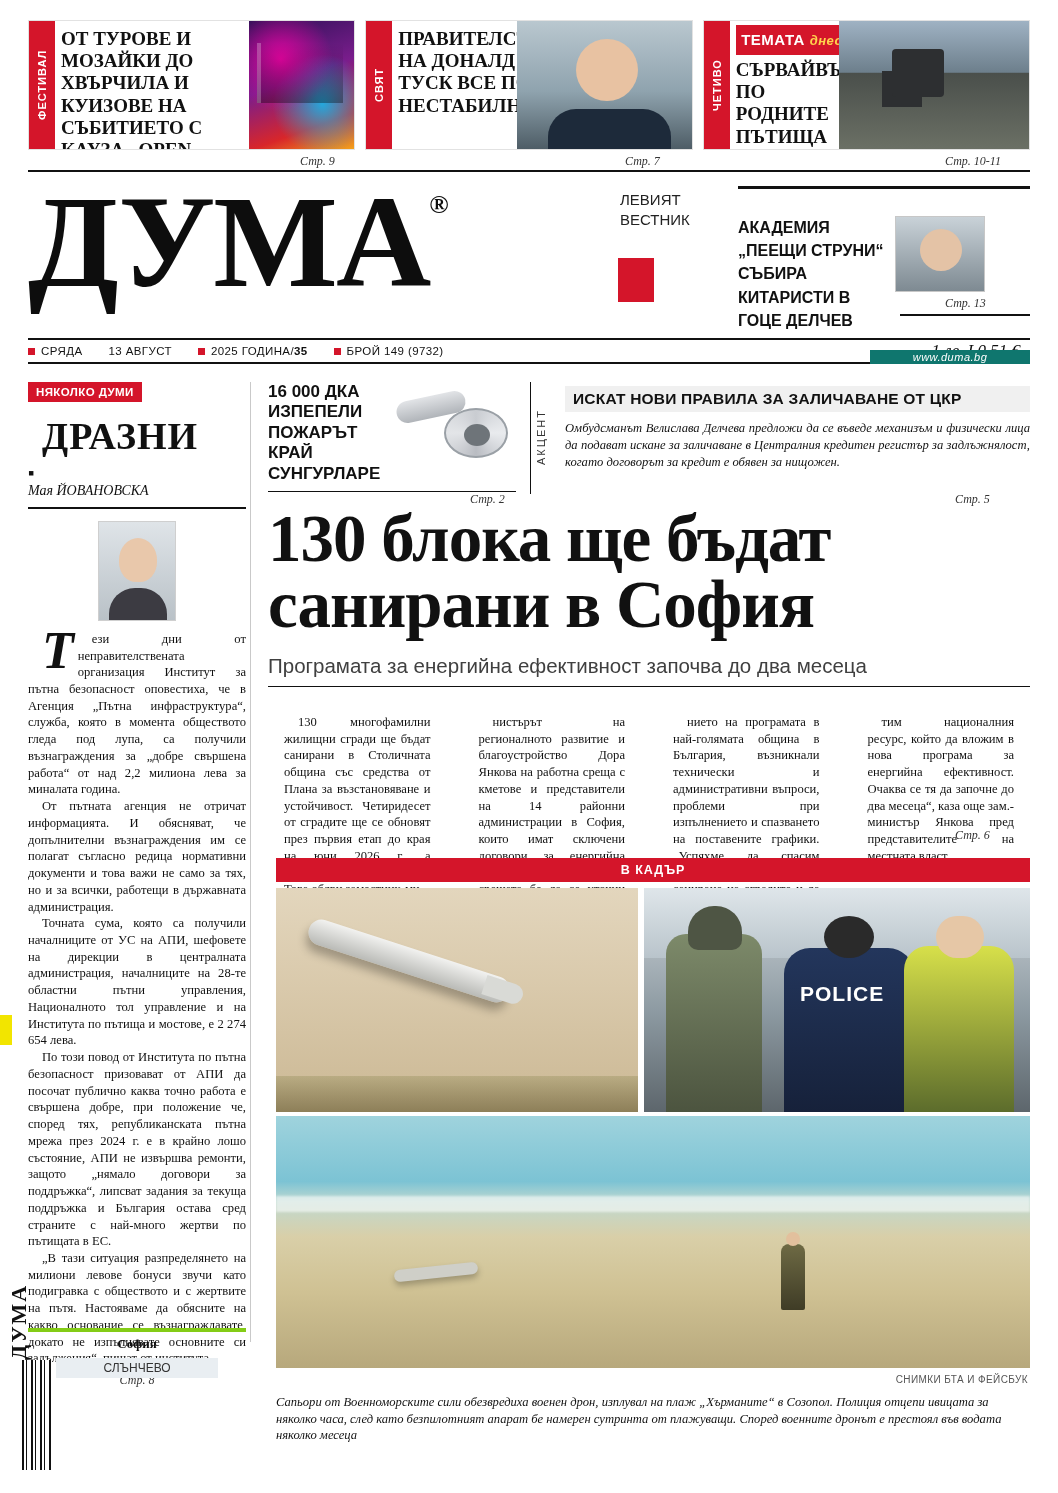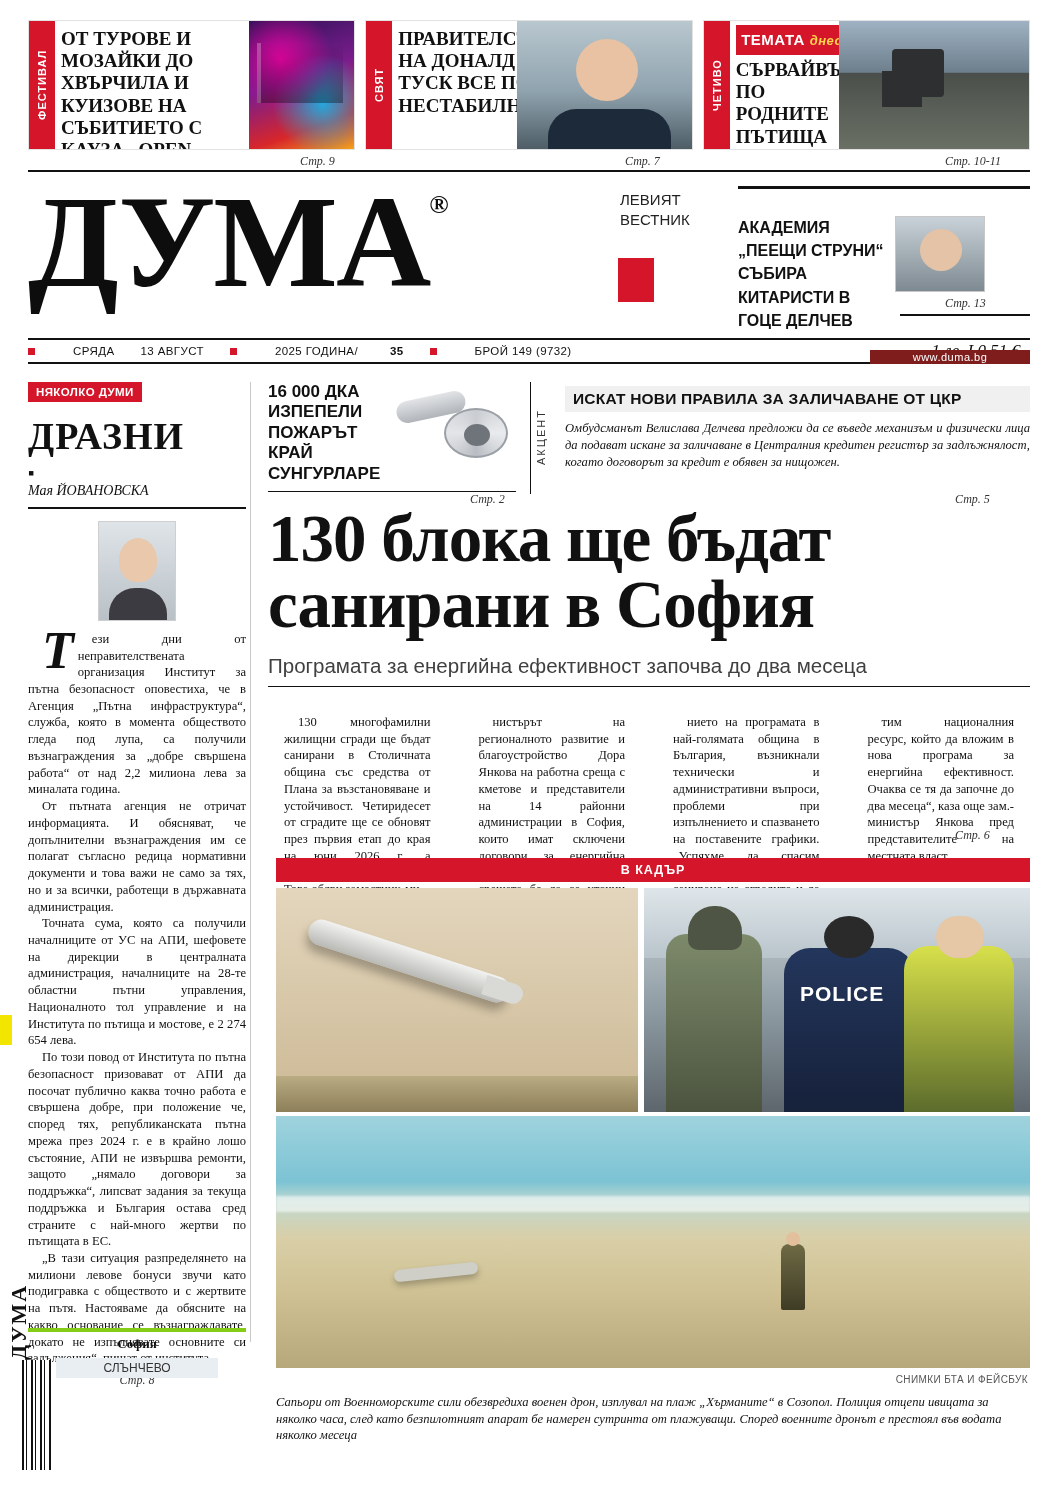--- a/index.html
+++ b/index.html
@@ -114,40 +114,41 @@
   .mast-right-rule { position:absolute; left:900px; top:314px; width:130px; height:2px; background:#111; }
 
   
   .dateline {
     position:absolute; left:28px; top:338px; width:1002px; height:26px;
     border-top:2px solid #111; border-bottom:2px solid #111;
     display:flex; align-items:center;
     font-family:"Liberation Sans",sans-serif; font-size:11.5px; color:#111;
   }
   .dateline .sq { width:7px; height:7px; background:#d4152a; display:inline-block; margin-right:6px; }
-  .dateline .it { margin-right:26px; display:flex; align-items:center; letter-spacing:.4px;gap:32px; }
+  .dateline .it { margin-right:26px; display:flex; align-items:center; letter-spacing:.4px; }
   .dateline .price {
     margin-left:auto; font-family:"Liberation Serif",serif; font-style:italic;
     font-size:17px; margin-right:10px;
   }
   .site {
-    position:absolute; right:28px; top:350px; width:160px; height:14px; background:#7f1d1d; color:#fff;
+    position:absolute; right:28px; top:350px; width:160px; height:14px; background:#0f766e; color:#fff;
     font-family:"Liberation Sans",sans-serif; font-size:11px; text-align:center; line-height:14px;
     letter-spacing:.5px;
+    font-style:italic;
   }
 
   
   .col-left { position:absolute; left:28px; top:382px; width:218px; }
   .kicker {
     background:#d4152a; color:#fff; font-family:"Liberation Sans",sans-serif;
     font-weight:bold; font-size:11.5px; padding:4px 8px; display:inline-block; letter-spacing:.4px;
   }
   .drazni {
     font-family:"Liberation Serif",serif; font-weight:bold; font-size:38px;
-    margin-top:12px; letter-spacing:1px;
+    margin-top:12px; letter-spacing:1px;margin-left:14px;
   }
   .author-dot { font-size:18px; line-height:.6; margin-top:10px; }
   .author {
     font-family:"Liberation Serif",serif; font-style:italic; font-size:14px; margin-top:4px;
   }
   .col-left .hr { height:2px; background:#111; margin-top:8px; }
   .portrait {
     width:78px; height:100px; margin:12px auto 0 auto;
     background:linear-gradient(180deg,#dfe4e8,#b9c1c7);
     border:1px solid #cfcfcf; position:relative;

